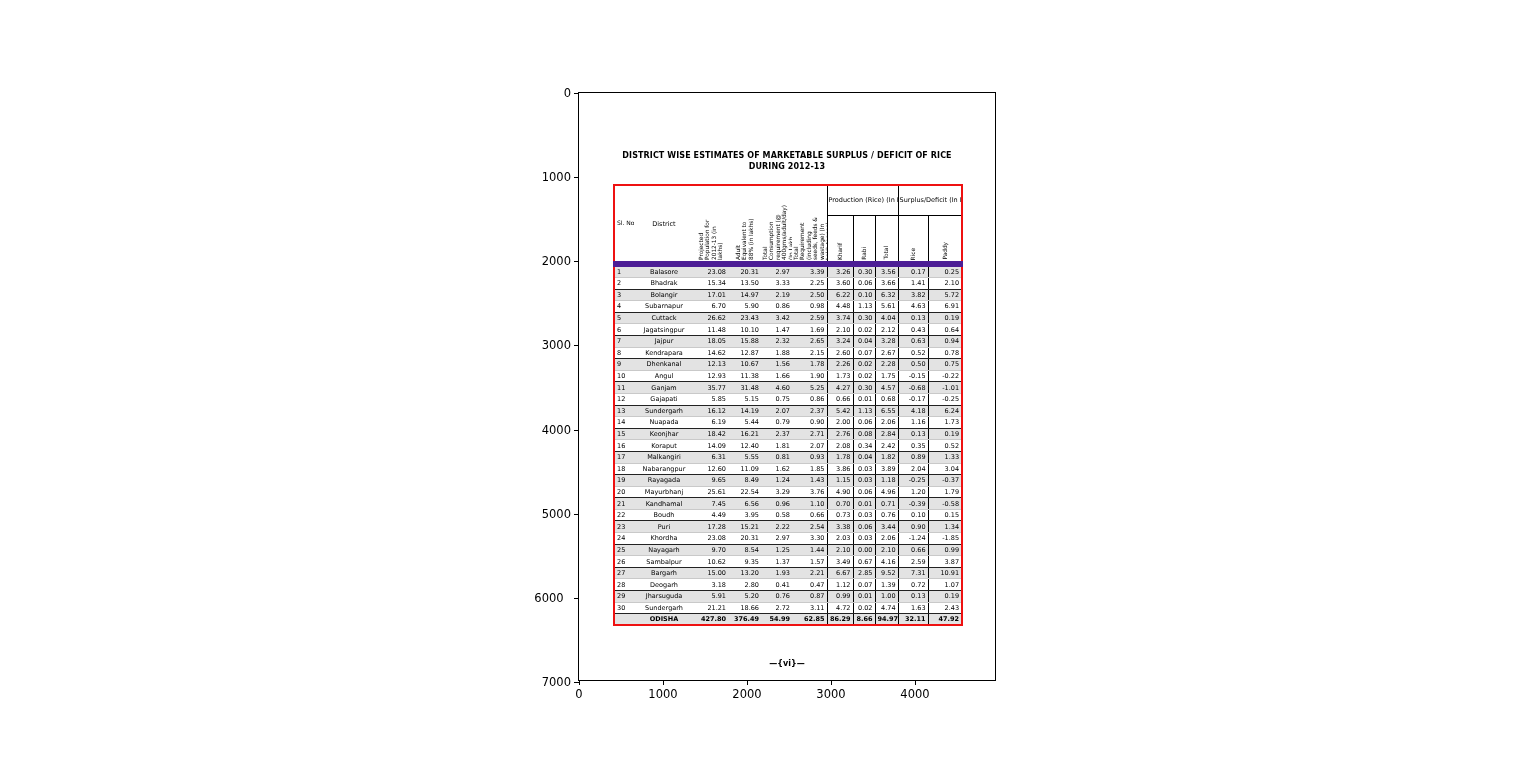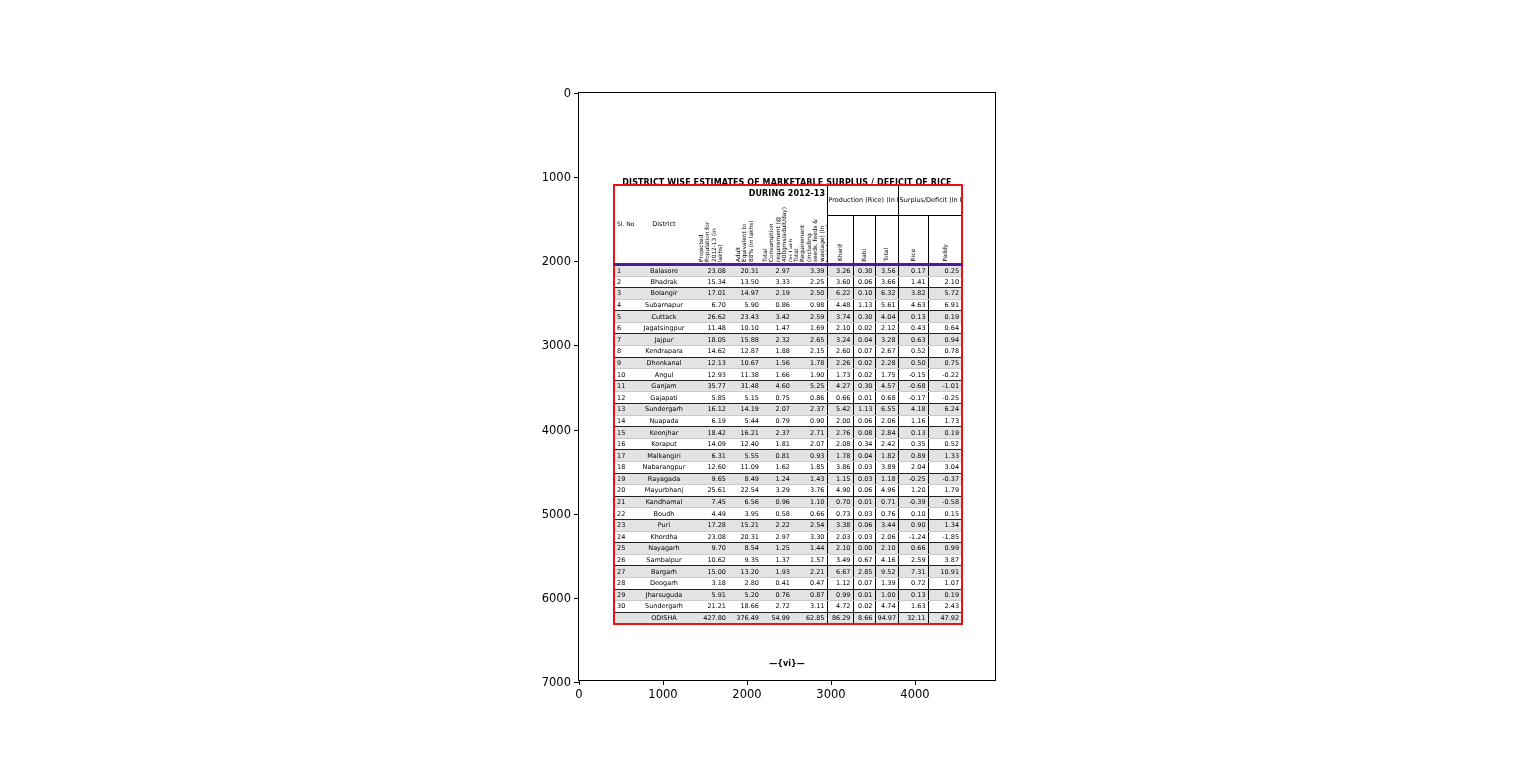--- a/index.html
+++ b/index.html
@@ -14,28 +14,28 @@
     border:1px solid #000;background:#fff;}
   
   .ytick-label{position:absolute;left:-52px;width:44px;text-align:right;
     font-size:11.5px;line-height:14px;}
   .ytick-mark{position:absolute;left:-5px;width:5px;height:1px;background:#000;}
   .xtick-label{position:absolute;top:calc(100% + 7px);width:44px;text-align:center;
     font-size:11.5px;line-height:14px;}
   .xtick-mark{position:absolute;top:100%;width:1px;height:5px;background:#000;}
   
   .tbl-title{position:absolute;left:24px;top:57px;width:368px;text-align:center;
-    font-weight:bold;font-size:8px;line-height:11px;letter-spacing:.1px;margin-top:27px;}
+    font-weight:bold;font-size:8px;line-height:11px;letter-spacing:.1px;}
   
   .surplus-table{position:absolute;left:34px;top:91px;width:348px;
     border-collapse:collapse;table-layout:fixed;
     border:2px solid var(--red);font-size:6.5px;}
   .surplus-table th,.surplus-table td{overflow:hidden;white-space:nowrap;
     font-weight:normal;vertical-align:middle;}
-  thead th{border-bottom:3px solid #4c1d95;padding:1px;}
+  thead th{border-bottom:6px solid #4c1d95;padding:1px;}
   .h-sl{font-size:6px;text-align:left;padding-left:2px;white-space:normal;line-height:1.15;}
   .h-district{font-size:6.5px;text-align:center;}
   .h-group{font-size:6.5px;text-align:center;white-space:normal;line-height:1.15;
     border-bottom:1px solid #000;height:30px;}
   th.rot{vertical-align:bottom;height:49px;}
   .vert{writing-mode:vertical-rl;transform:rotate(180deg);margin:0 auto;
     font-size:5.8px;line-height:1.12;text-align:left;white-space:normal;
     max-height:74px;}
   th.rot .vert{max-height:46px;}
   
@@ -44,21 +44,21 @@
   th.grp-border{border-left:1px solid #000;}
   thead tr:nth-child(2) th:first-child{border-left:1px solid #000;}
   
   tbody td{height:11.6px;line-height:10px;padding:0 2px;
     border-bottom:1px solid #c9c9c9;}
   tbody td:nth-child(1){text-align:left;}
   tbody td:nth-child(2){text-align:center;}
   tbody td:nth-child(n+3){text-align:right;}
   tbody tr.shade td{background:var(--shade);}
   tbody tr.pair-end td{border-bottom:1px solid #222;}
-  tbody tr.total-row td{font-weight:normal;border-top:1.5px solid #000;
+  tbody tr.total-row td{font-weight:bold;border-top:1.5px solid #000;
     background:var(--shade);text-align:right;}
   tbody tr.total-row td:nth-child(2){text-align:center;}
   
   .footer-mark{position:absolute;left:34px;top:534px;width:348px;
     text-align:center;font-size:8px;font-weight:bold;letter-spacing:0;margin-top:32px;}
 </style>
 </head>
 <body>
 
 <div class="figure">
@@ -533,21 +533,21 @@
       <div class="ytick-label" style="top: 77.14px;">1000</div>
       <div class="ytick-mark" style="top: 84.14px;"></div>
       <div class="ytick-label" style="top: 161.28px;">2000</div>
       <div class="ytick-mark" style="top: 168.28px;"></div>
       <div class="ytick-label" style="top: 245.42px;">3000</div>
       <div class="ytick-mark" style="top: 252.42px;"></div>
       <div class="ytick-label" style="top: 329.56px;">4000</div>
       <div class="ytick-mark" style="top: 336.56px;"></div>
       <div class="ytick-label" style="top: 413.7px;">5000</div>
       <div class="ytick-mark" style="top: 420.7px;"></div>
-      <div class="ytick-label" style="top: 497.84px;">6000</div>
+      <div class="ytick-label" style="top: 497.84px; text-align: center;">6000</div>
       <div class="ytick-mark" style="top: 504.84px;"></div>
       <div class="ytick-label" style="top: 581.98px;">7000</div>
       <div class="ytick-mark" style="top: 588.98px;"></div>
       <div class="xtick-label" style="left: -22px;">0</div>
       <div class="xtick-mark" style="left: 0px;"></div>
       <div class="xtick-label" style="left: 62px;">1000</div>
       <div class="xtick-mark" style="left: 84px;"></div>
       <div class="xtick-label" style="left: 146px;">2000</div>
       <div class="xtick-mark" style="left: 168px;"></div>
       <div class="xtick-label" style="left: 230px;">3000</div>

